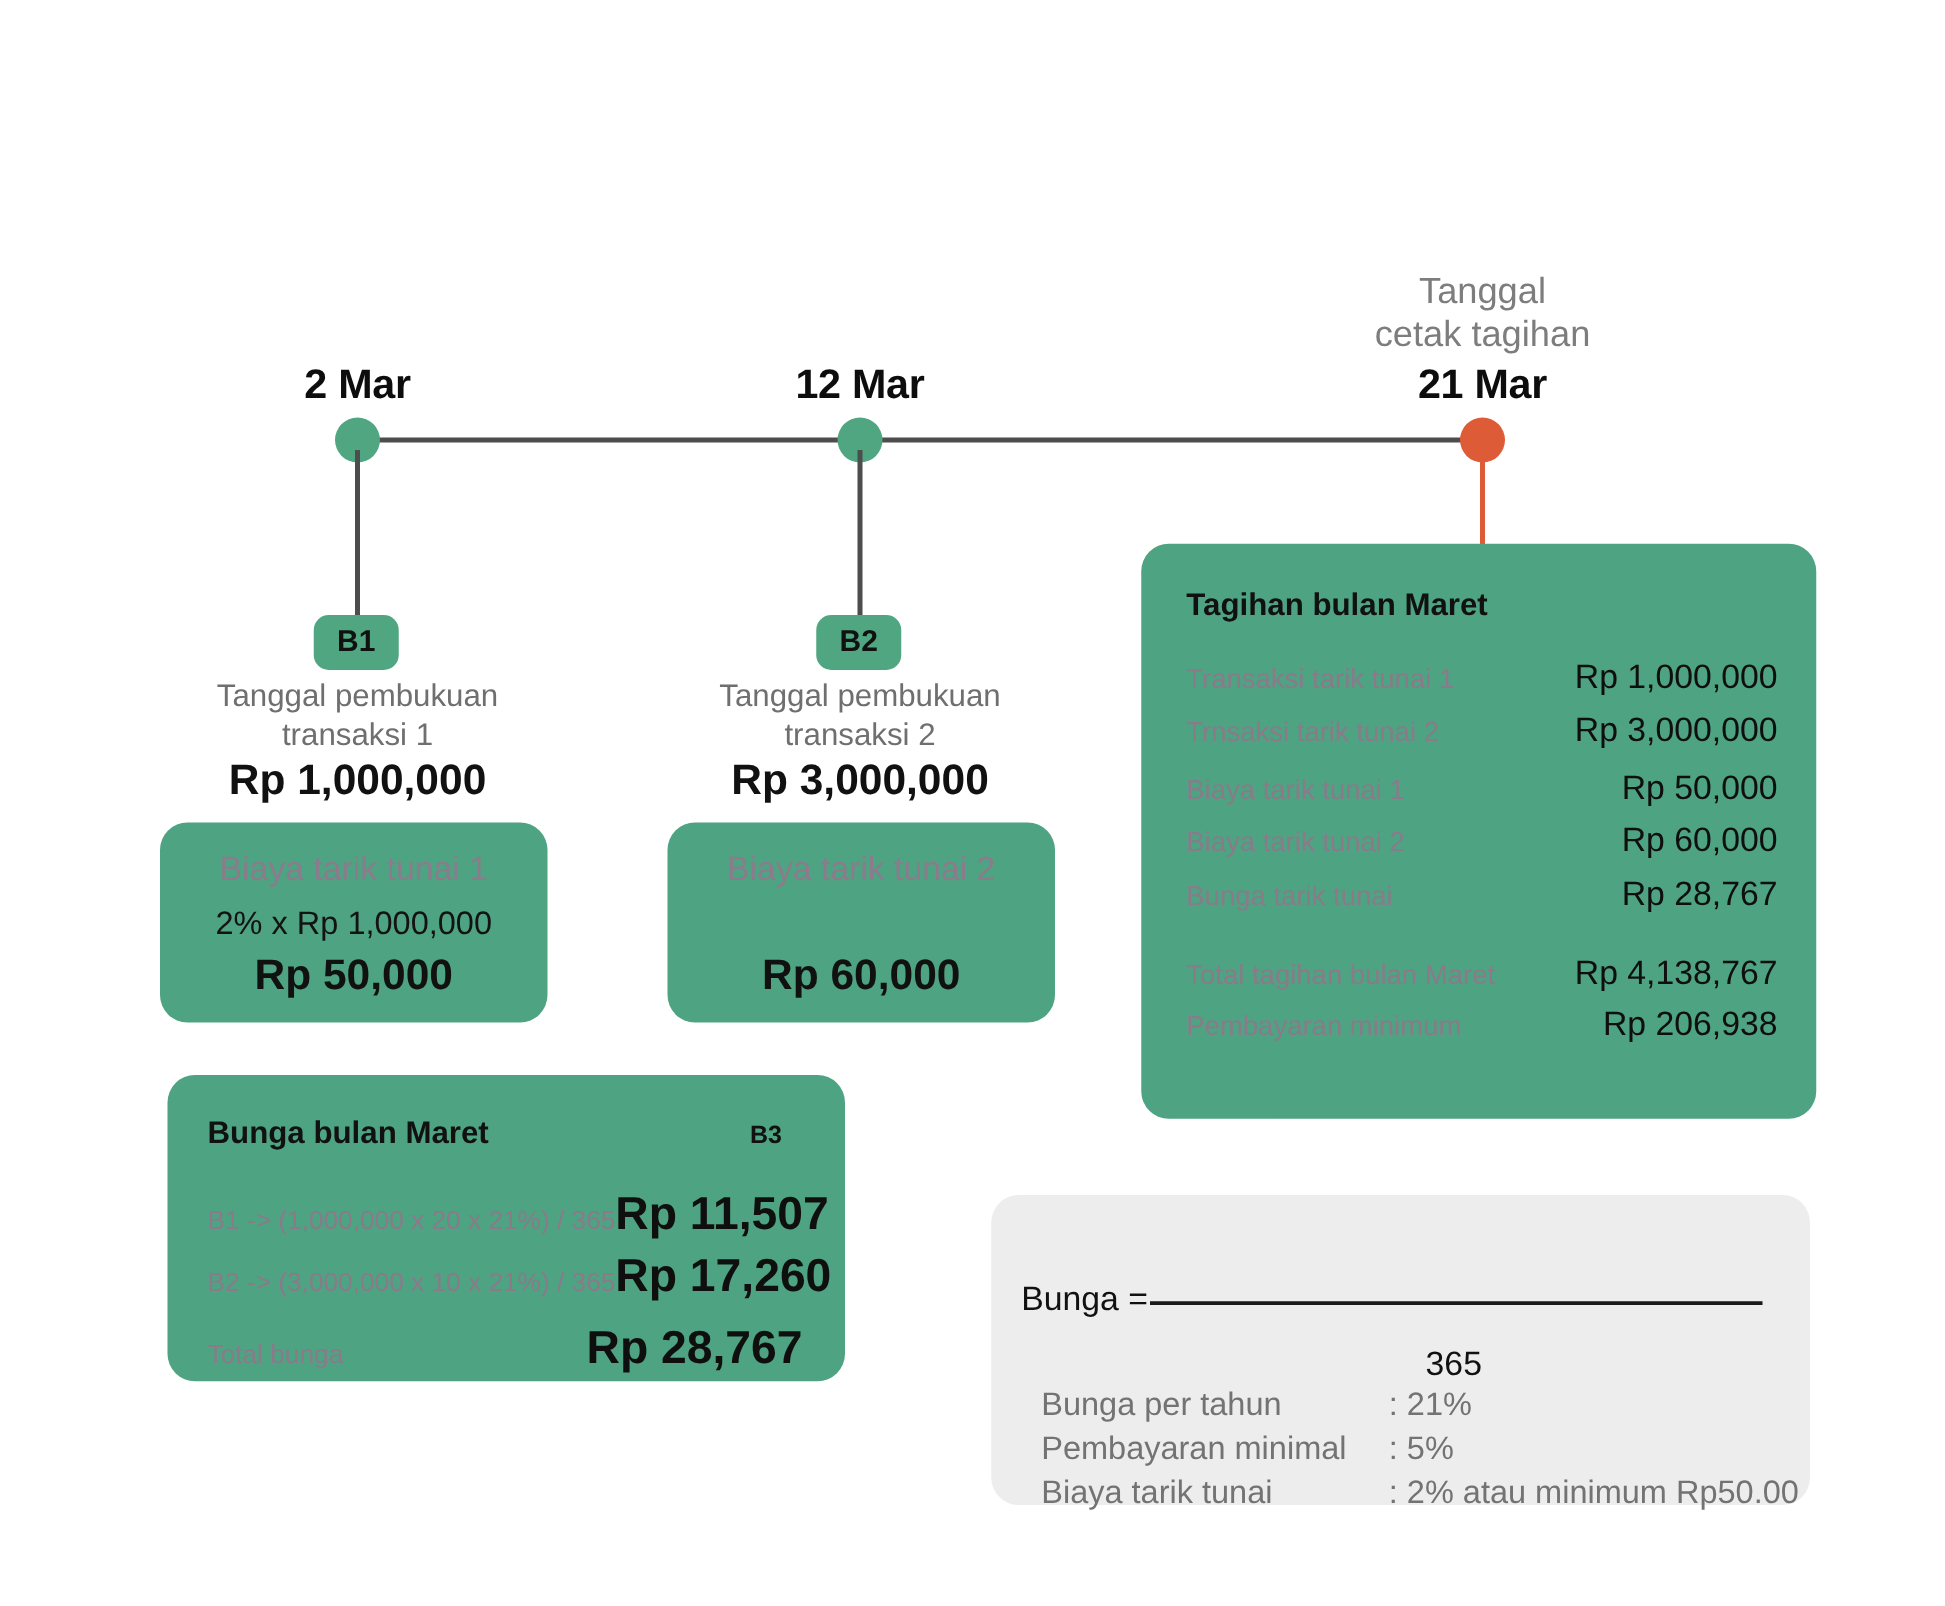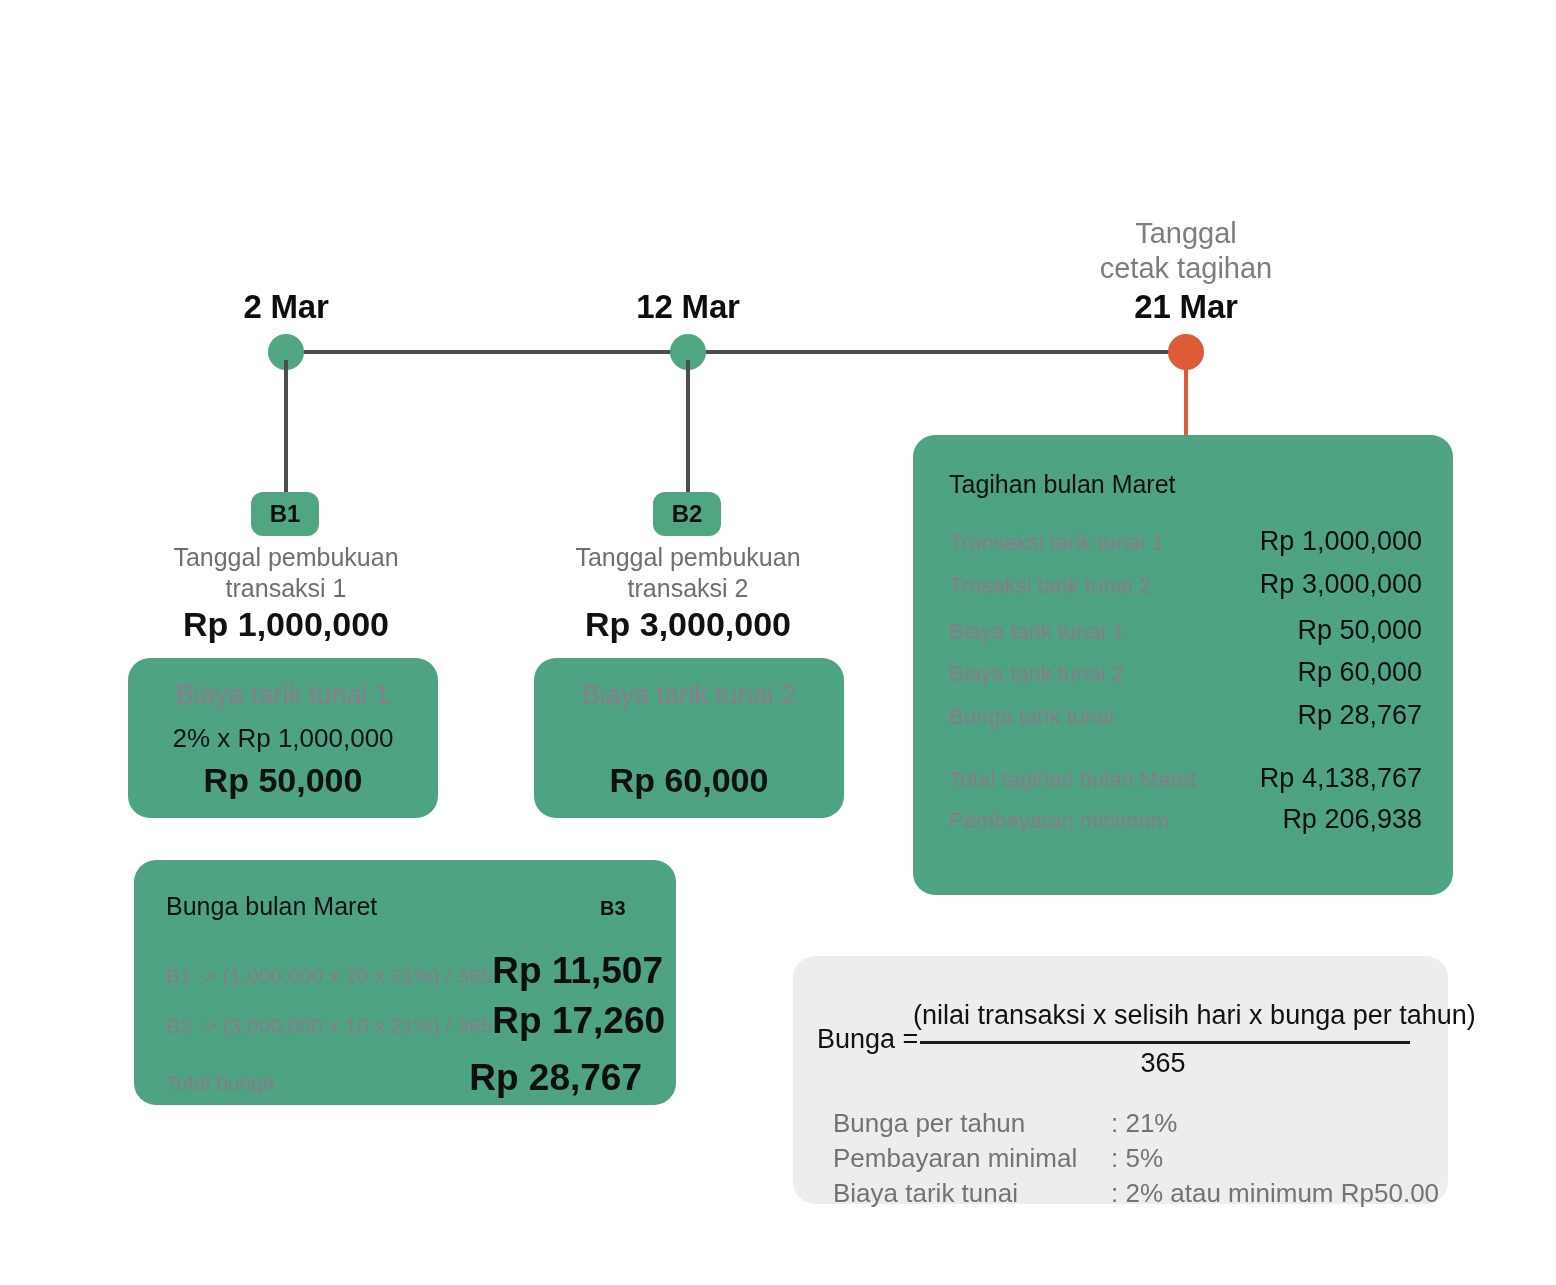--- a/index.html
+++ b/index.html
@@ -55,21 +55,21 @@
     position:absolute;width:100%;text-align:center;font-size:26px;
     color:#131313;white-space:nowrap;
   }
   .fee-total{
     position:absolute;width:100%;text-align:center;font-size:34px;
     font-weight:700;color:#111;white-space:nowrap;
   }
 
   
   .card-head{
-    position:absolute;font-size:25px;font-weight:400;color:#111;white-space:nowrap;
+    position:absolute;font-size:25px;font-weight:700;color:#111;white-space:nowrap;
   }
   .card-tag{
     position:absolute;font-size:20px;font-weight:600;color:#111;white-space:nowrap;
   }
   .row{position:absolute;display:flex;align-items:baseline;justify-content:space-between;}
   .row .lbl{
     font-size:22px;color:#8a7a8a;white-space:nowrap;
   }
   .row .val{
     font-size:27px;color:#0f0f0f;white-space:nowrap;font-weight:500;
@@ -84,21 +84,21 @@
     position:absolute;background:#ededed;border-radius:22px;
   }
   .f-bunga{
     position:absolute;font-size:27px;color:#111;white-space:nowrap;
   }
   .f-num{
     position:absolute;text-align:center;font-size:27px;color:#111;white-space:nowrap;
   }
   .f-bar{position:absolute;height:3px;background:#1a1a1a;}
   .f-den{
-    position:absolute;text-align:center;font-size:27px;color:#111;white-space:nowrap;
+    position:absolute;text-align:center;font-size:27px;color:#111;white-space:nowrap;margin-top:28px;
   }
   .f-row{position:absolute;font-size:26px;color:#737373;white-space:nowrap;}
 </style>
 </head>
 <body>
 
 <div class="stage">
 
   <div class="tl-line" style="left:286px;top:350px;width:900px;"></div>
 
@@ -187,21 +187,20 @@
       <span class="val">Rp 4,138,767</span>
     </div>
     <div class="row" style="left:36px;top:369px;width:473px;">
       <span class="lbl">Pembayaran minimum</span>
       <span class="val">Rp 206,938</span>
     </div>
   </div>
 
   <div class="formula-box" style="left:793px;top:956px;width:655px;height:248px;">
     <div class="f-bunga" style="left:24px;top:68px;">Bunga =</div>
-    <div class="f-num" style="left:120px;top:44px;width:500px;">(nilai transaksi x selisih hari x bunga per tahun)</div>
     <div class="f-bar" style="left:127px;top:85px;width:490px;"></div>
     <div class="f-den" style="left:120px;top:92px;width:500px;">365</div>
 
     <div class="f-row" style="left:40px;top:152px;">Bunga per tahun</div>
     <div class="f-row" style="left:318px;top:152px;">: 21%</div>
 
     <div class="f-row" style="left:40px;top:187px;">Pembayaran minimal</div>
     <div class="f-row" style="left:318px;top:187px;">: 5%</div>
 
     <div class="f-row" style="left:40px;top:222px;">Biaya tarik tunai</div>

